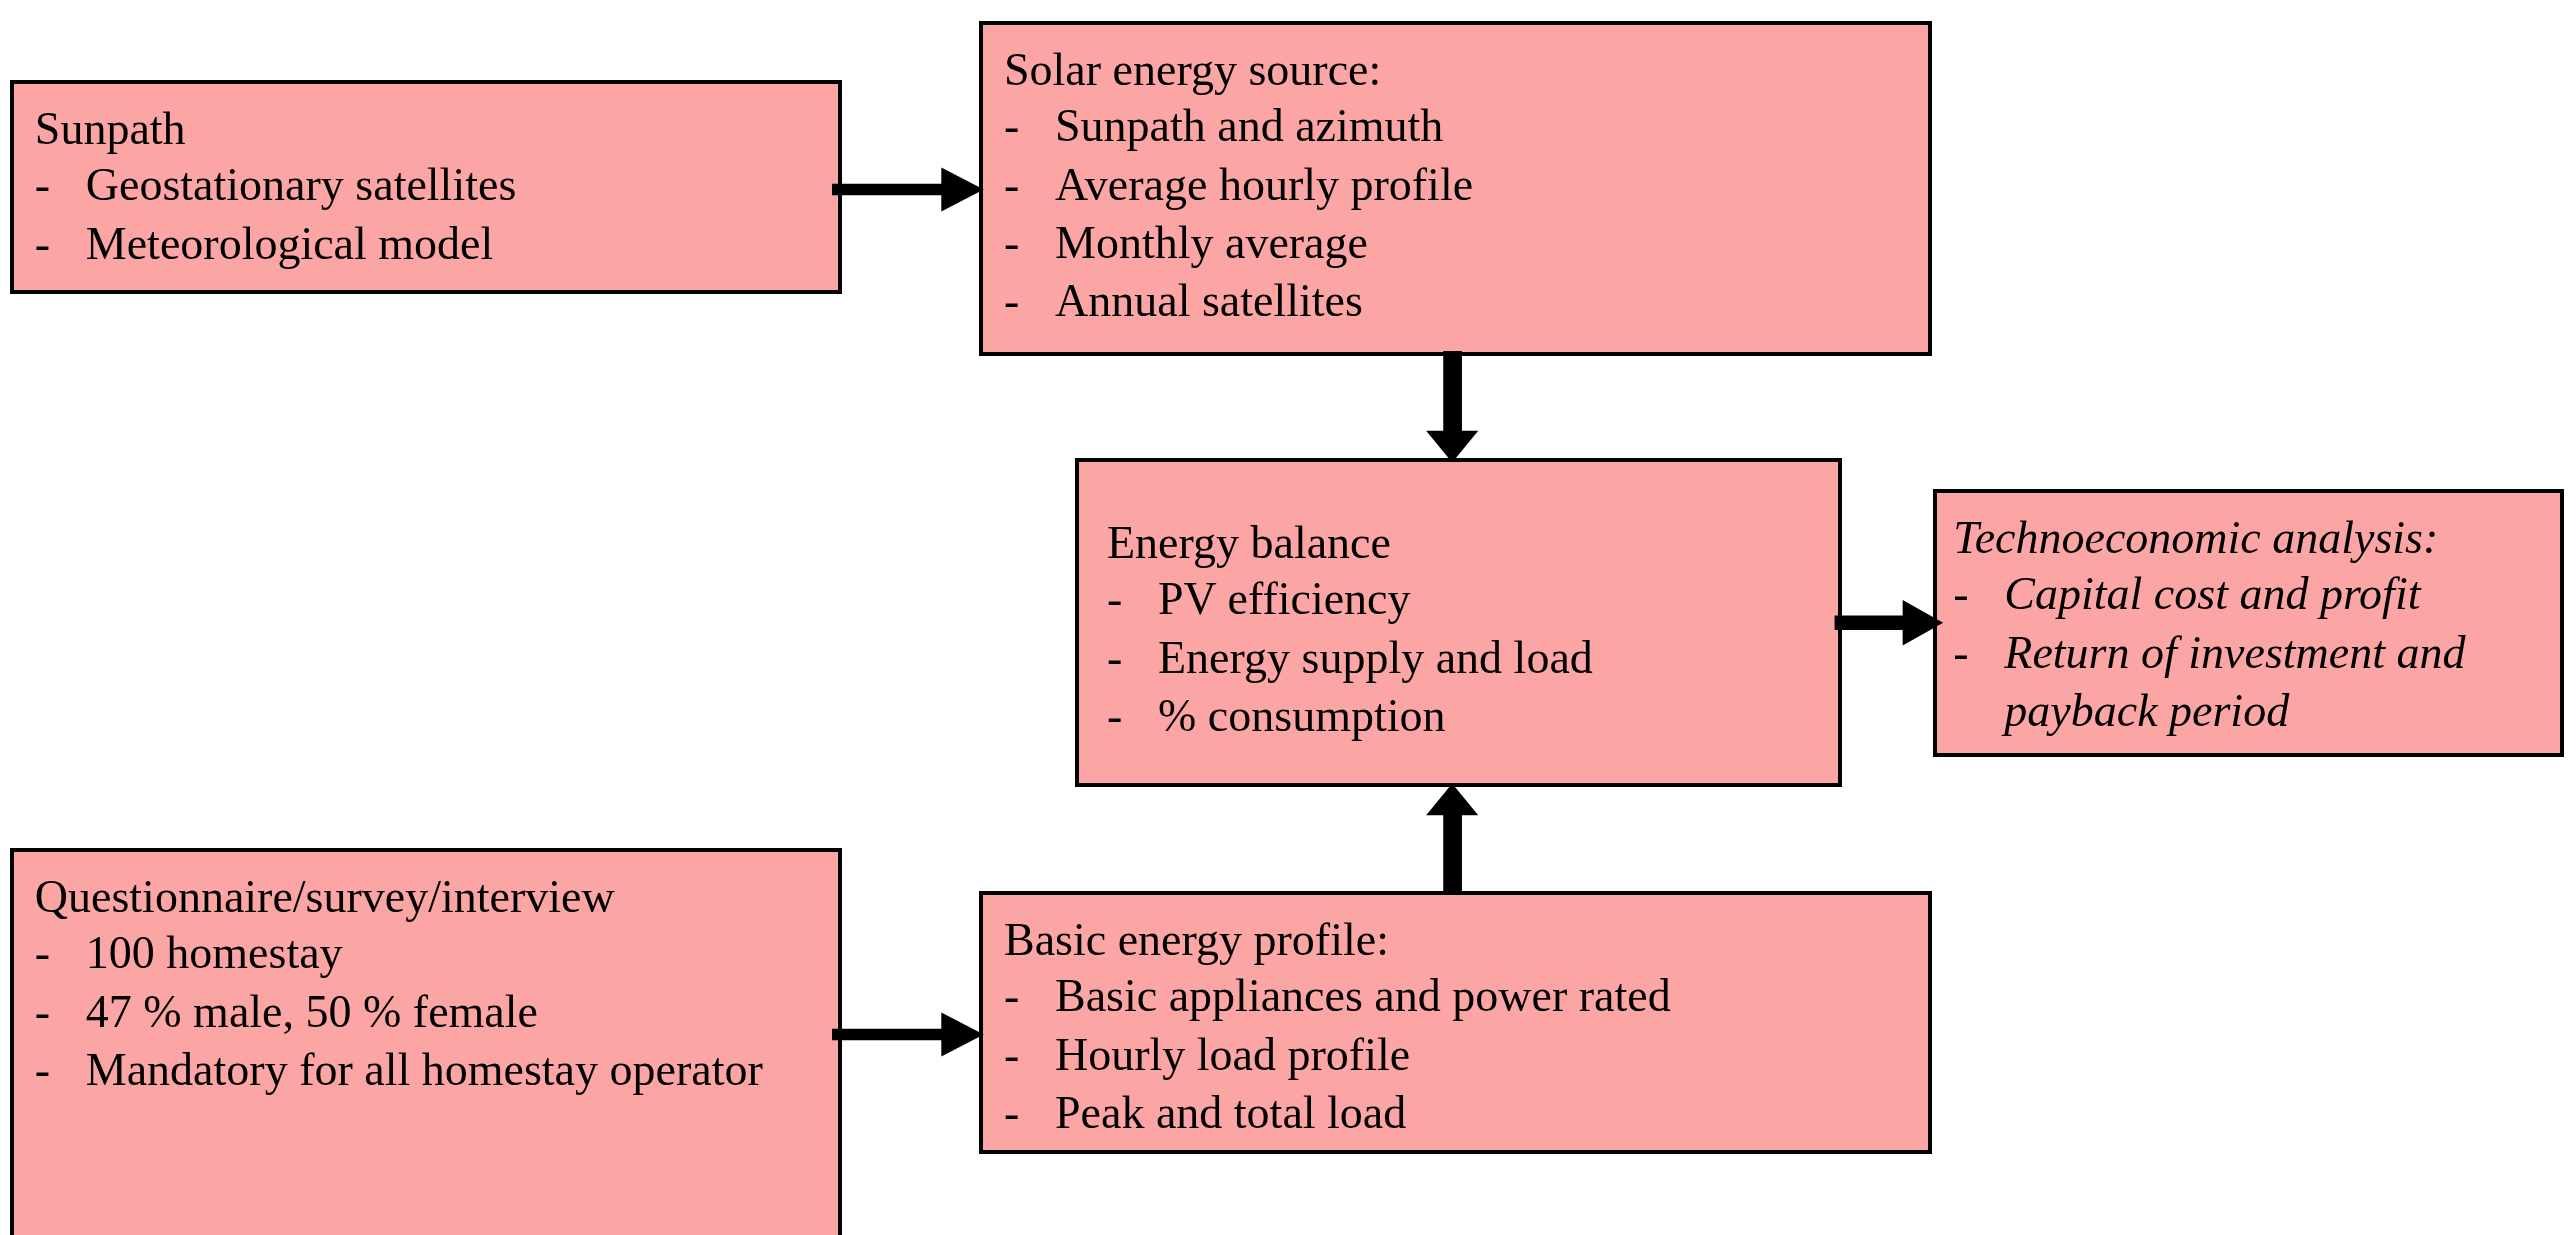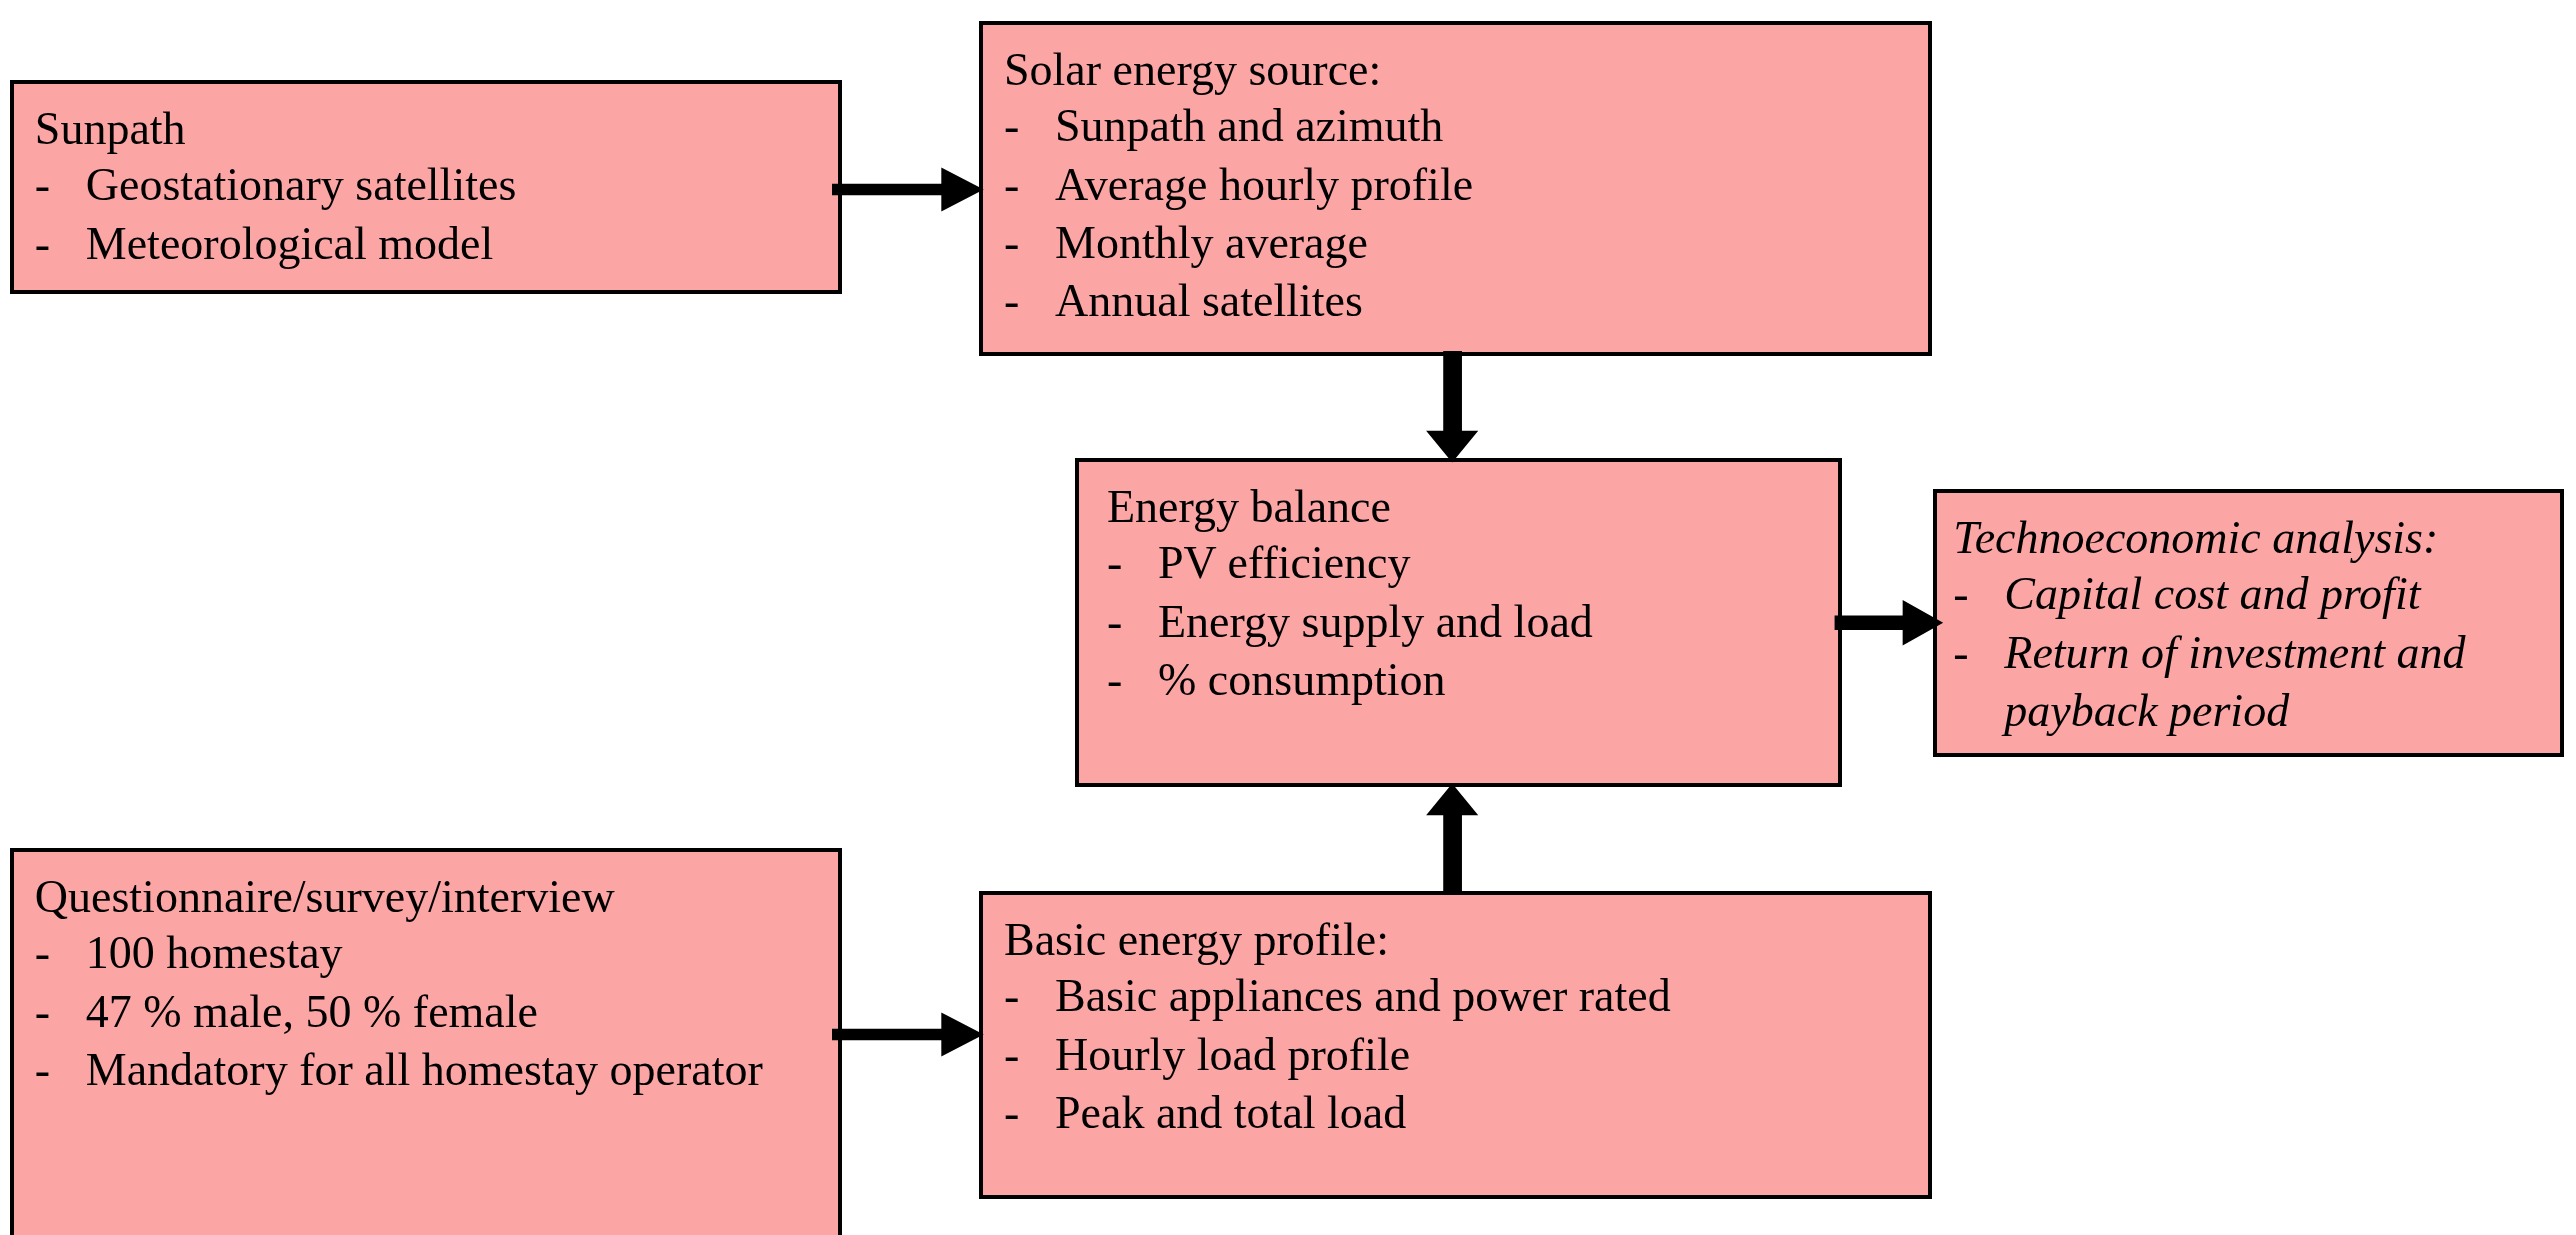--- a/index.html
+++ b/index.html
@@ -100,21 +100,21 @@
         </li>
         <li class="bullet">
           <span class="bullet-dash">-</span>
           <span class="bullet-text">Annual satellites</span>
         </li>
       </ul>
     </div>
   </div>
 
   <div class="box" style="left:1075px; top:458px; width:767px; height:329px;">
-    <div class="box-inner" style="padding-left:28px;">
+    <div class="box-inner" style="padding-left:28px;margin-top:36px;">
       <div class="box-title">Energy balance</div>
       <ul class="bullets">
         <li class="bullet">
           <span class="bullet-dash">-</span>
           <span class="bullet-text">PV efficiency</span>
         </li>
         <li class="bullet">
           <span class="bullet-dash">-</span>
           <span class="bullet-text">Energy supply and load</span>
         </li>
@@ -155,21 +155,21 @@
           <span class="bullet-text">47 % male, 50 % female</span>
         </li>
         <li class="bullet">
           <span class="bullet-dash">-</span>
           <span class="bullet-text">Mandatory for all homestay operator</span>
         </li>
       </ul>
     </div>
   </div>
 
-  <div class="box" style="left:979px; top:891px; width:953px; height:308px;">
+  <div class="box" style="left:979px; top:891px; width:953px; height:263px;">
     <div class="box-inner">
       <div class="box-title">Basic energy profile:</div>
       <ul class="bullets">
         <li class="bullet">
           <span class="bullet-dash">-</span>
           <span class="bullet-text">Basic appliances and power rated</span>
         </li>
         <li class="bullet">
           <span class="bullet-dash">-</span>
           <span class="bullet-text">Hourly load profile</span>

